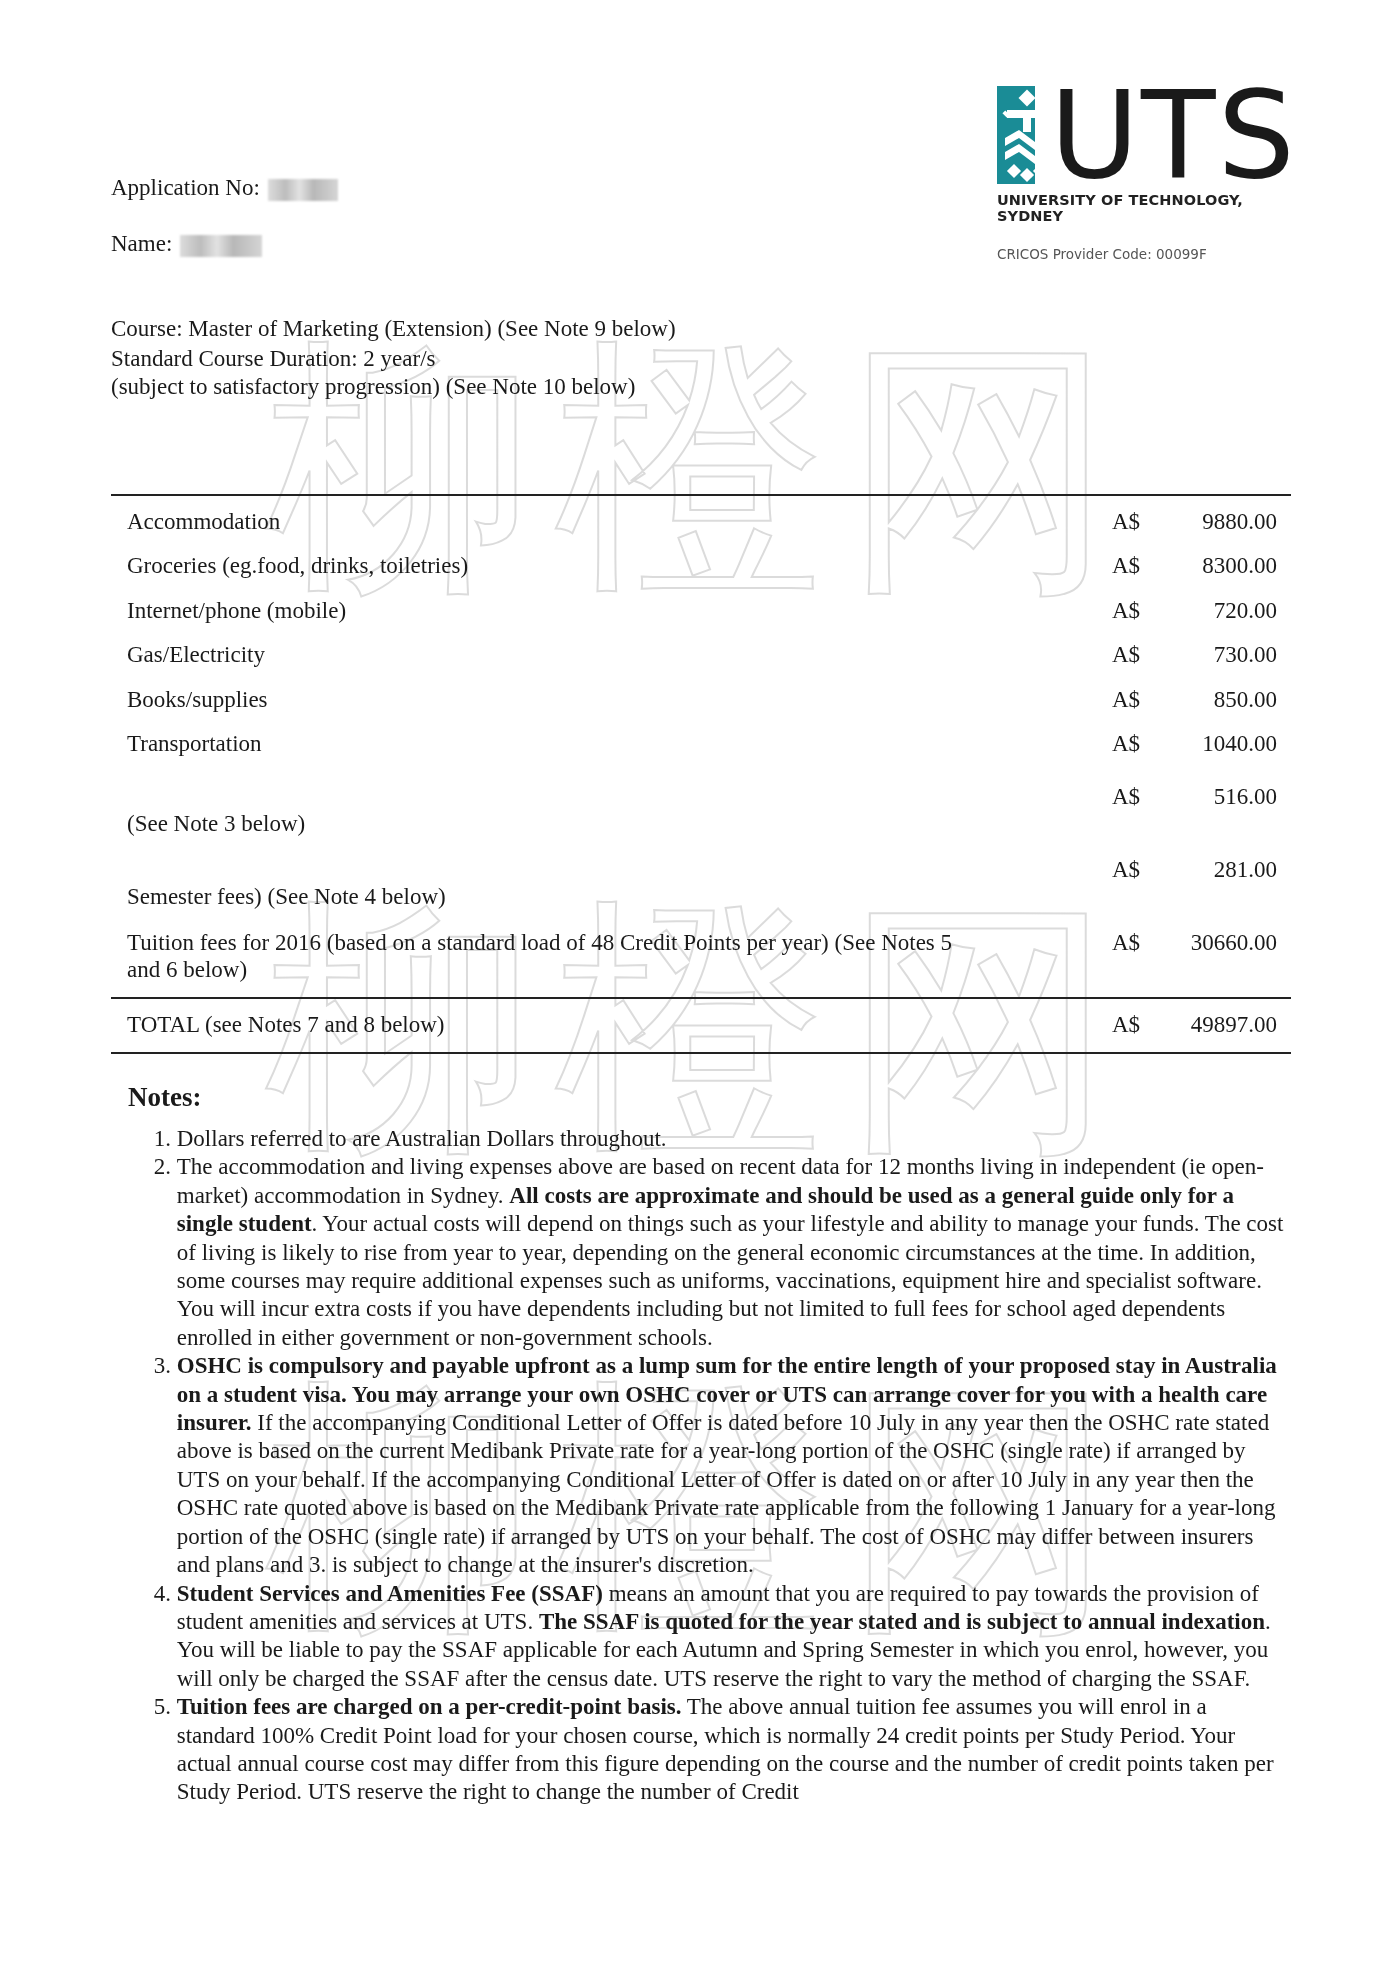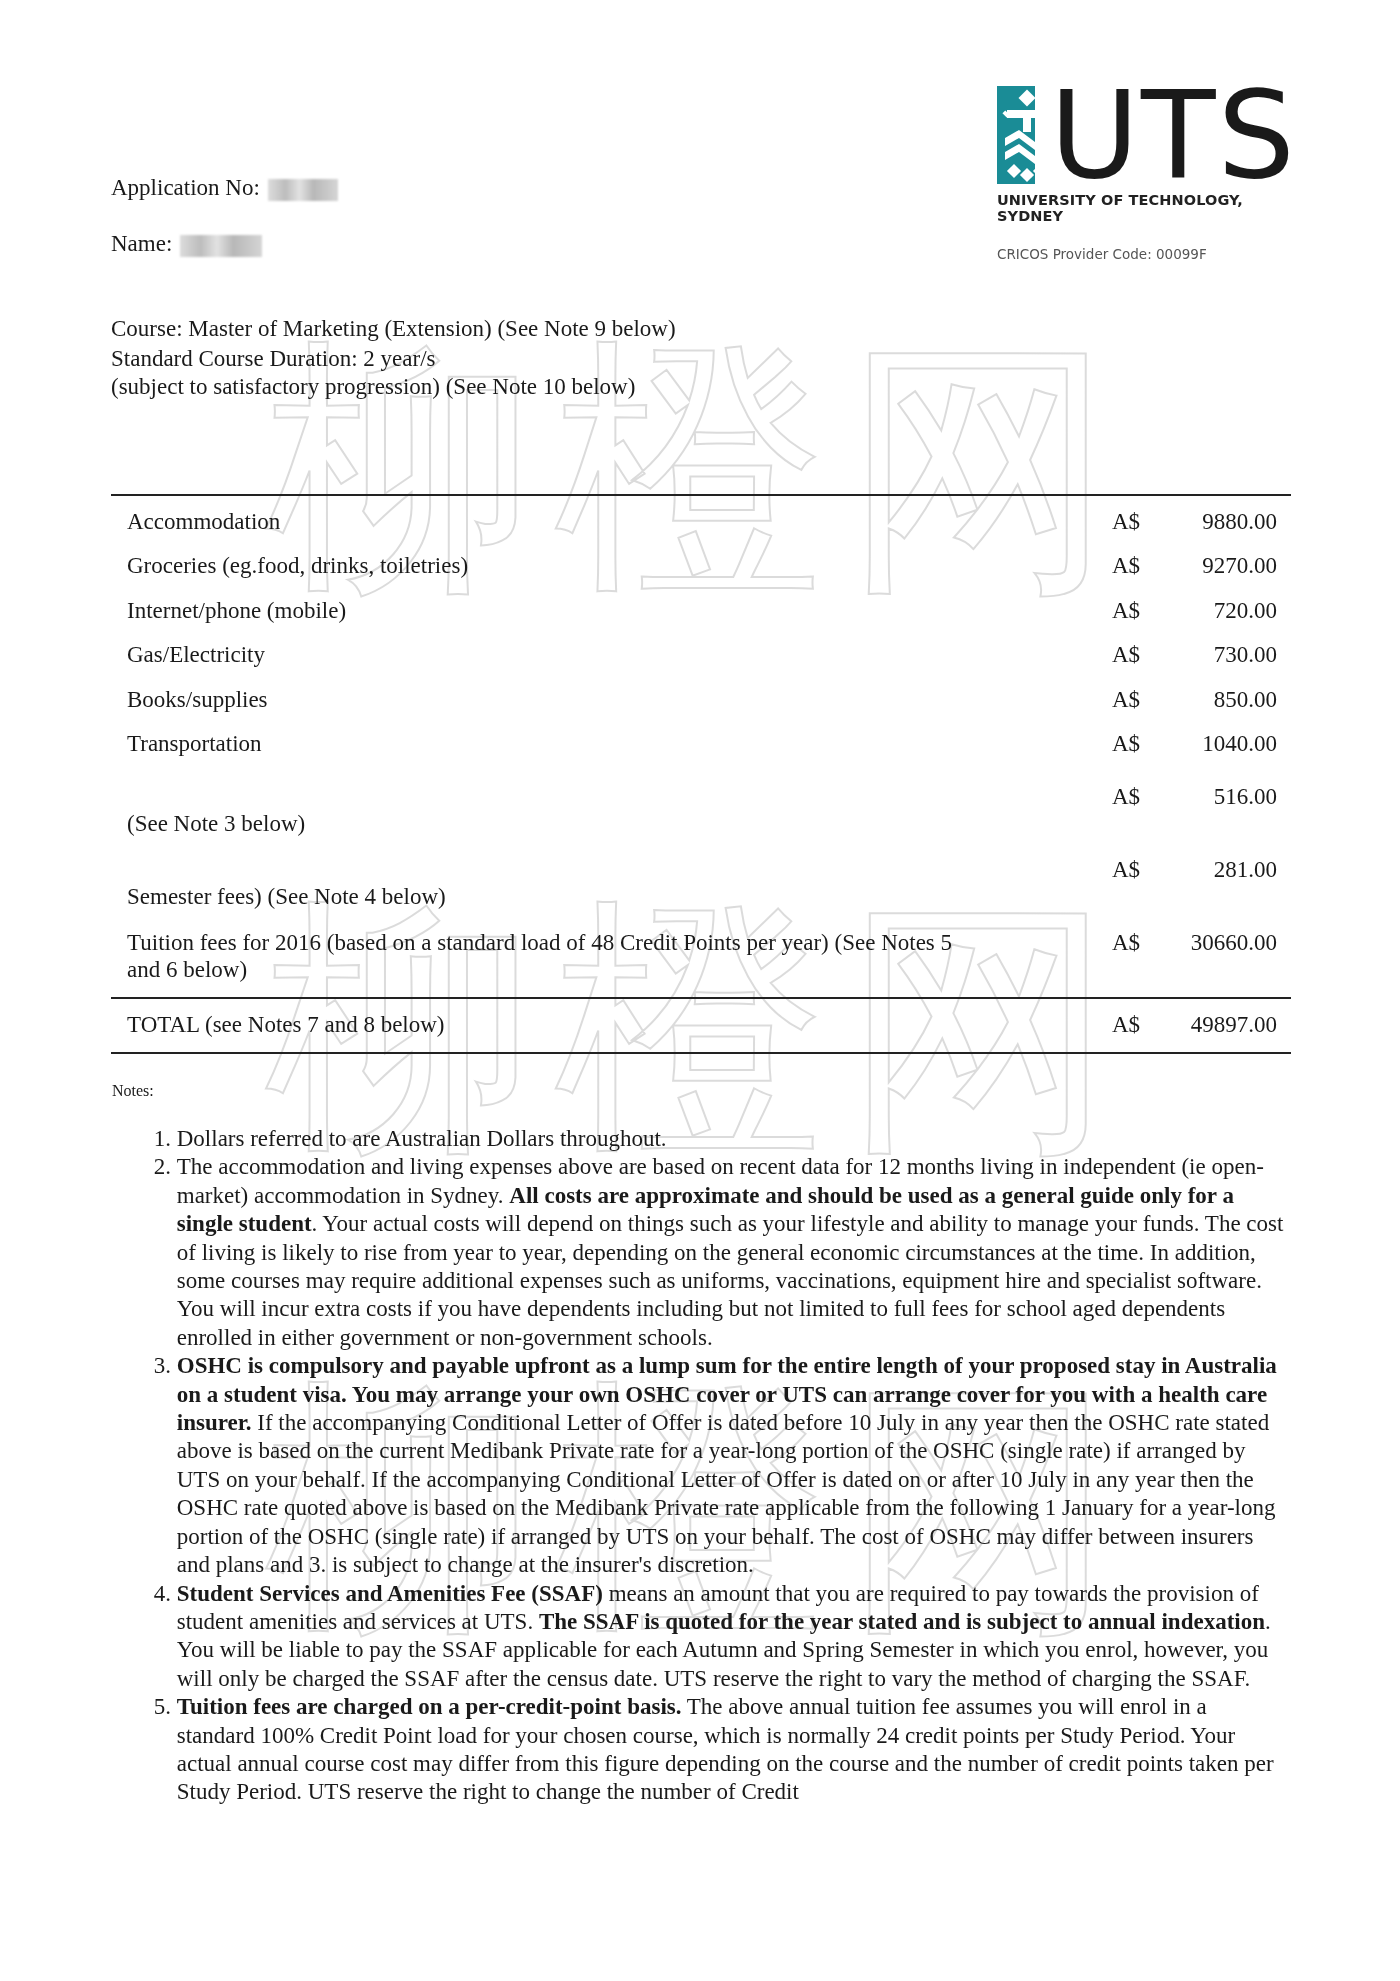--- a/index.html
+++ b/index.html
@@ -32,21 +32,21 @@
     }
     .heading {
       position: absolute; left: 0; width: 1400px; top: 420px; text-align: center;
       font-weight: bold; font-size: 23px; line-height: 29px;
     }
     .rule { position: absolute; left: 111px; width: 1180px; height: 2px; background: #222; }
     .row { position: absolute; left: 127px; width: 1150px; font-size: 23px; line-height: 27px; }
     .row .lbl { position: absolute; left: 0; width: 940px; }
     .row .cur { position: absolute; left: 985px; }
     .row .amt { position: absolute; right: 0; text-align: right; }
-    .notes-title { position: absolute; left: 112px; top: 1082px; font-weight: normal; font-size: 16px; }
+    .notes-title { position: absolute; left: 128px; top: 1082px; font-weight: bold; font-size: 27px; }
     .notes { position: absolute; left: 111px; top: 1125px; width: 1175px; font-size: 23px; line-height: 28.4px; }
     .note { display: flex; }
     .note .num { width: 60px; text-align: right; padding-right: 0; flex: none; }
     .note .txt { flex: 1; padding-left: 0; }
     b { font-weight: bold; }
     .watermark {
       position: absolute; left: 250px; width: 900px; font-size: 270px; color: transparent;
       -webkit-text-stroke: 2px rgba(190,190,190,0.55); font-family: "DejaVu Sans", sans-serif;
       text-align: center; letter-spacing: 20px; pointer-events: none;
     }
@@ -98,21 +98,21 @@
 <div class="rule" style="top:494px;"></div>
 
 <div class="row" style="top:508px;">
   <span class="lbl">Accommodation</span>
   <span class="cur">A$</span>
   <span class="amt">9880.00</span>
 </div>
 <div class="row" style="top:552px;">
   <span class="lbl">Groceries (eg.food, drinks, toiletries)</span>
   <span class="cur">A$</span>
-  <span class="amt">9270.00</span>
+  <span class="amt">8300.00</span>
 </div>
 <div class="row" style="top:597px;">
   <span class="lbl">Internet/phone (mobile)</span>
   <span class="cur">A$</span>
   <span class="amt">720.00</span>
 </div>
 <div class="row" style="top:641px;">
   <span class="lbl">Gas/Electricity</span>
   <span class="cur">A$</span>
   <span class="amt">730.00</span>

